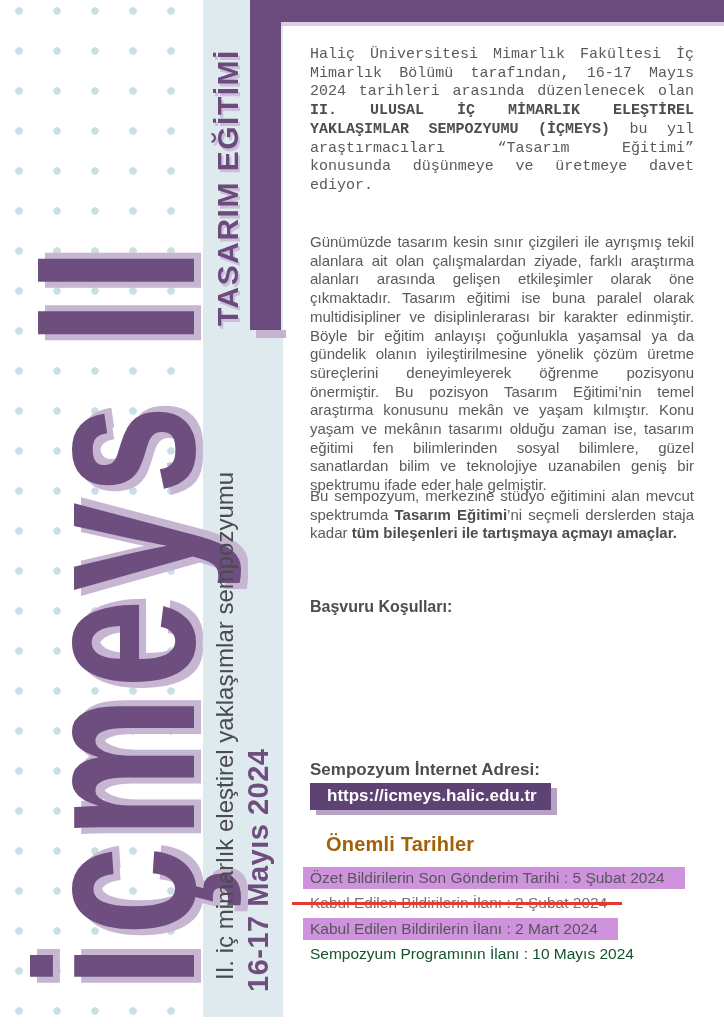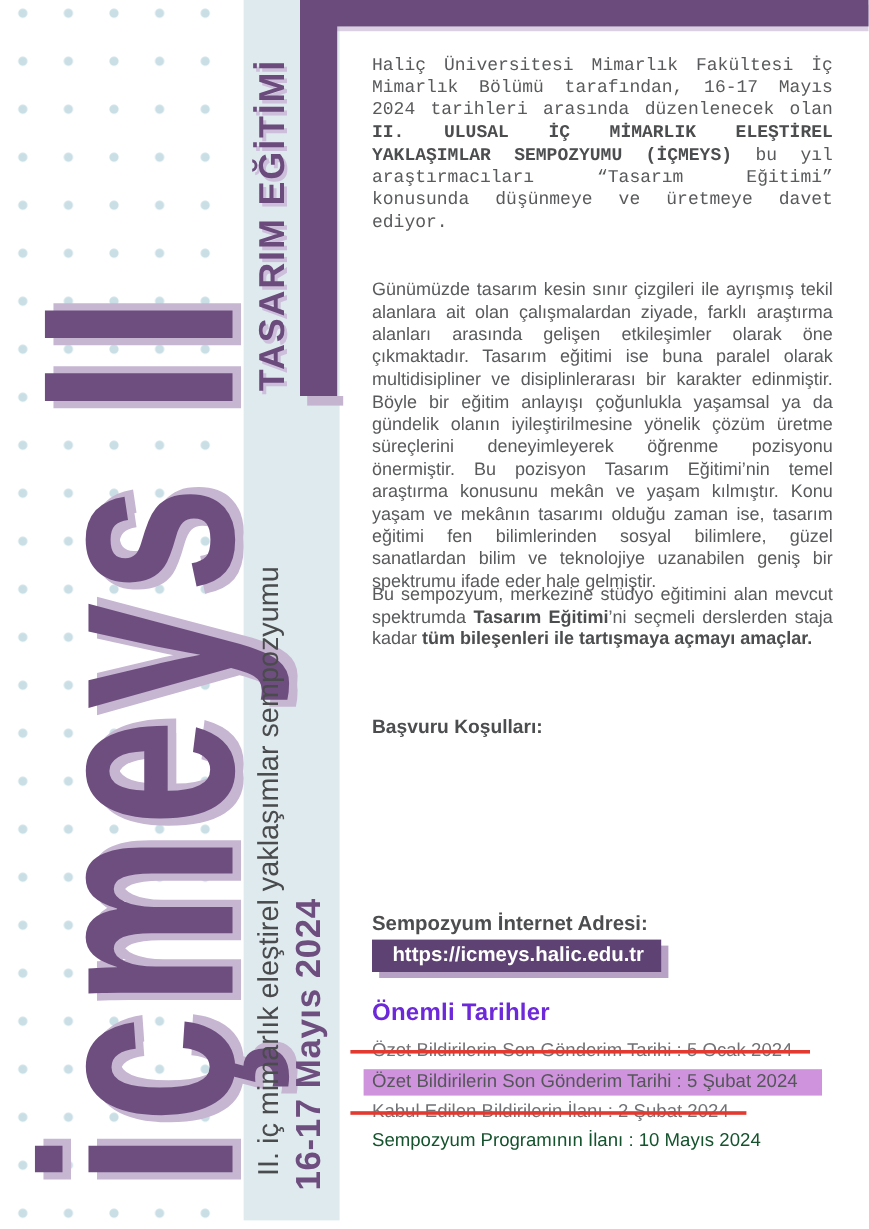--- a/index.html
+++ b/index.html
@@ -62,21 +62,21 @@
   .sec-dates{top:833px;}
   .h-small{
     margin:0;font-size:16px;line-height:19px;font-weight:bold;color:#4c4d4f;
   }
   .h-web{margin:0;font-size:17px;line-height:20px;font-weight:bold;color:#4c4d4f;}
   .urlbox{
     display:inline-block;margin-top:3px;background:#5e4273;color:#ffffff;
     font-size:17px;font-weight:bold;padding:3px 14px 4px 17px;
     box-shadow:6px 5px 0 #b7a2c5;
   }
-  .h-dates{margin:0 0 12px 0;font-size:20px;line-height:22px;font-weight:bold;color:#6d28d9;letter-spacing:0.2px;}
+  .h-dates{margin:0 0 12px 16px;font-size:20px;line-height:22px;font-weight:bold;color:#a16207;letter-spacing:0.2px;}
   .drow{
     position:relative;width:max-content;white-space:nowrap;
     font-size:15.5px;line-height:18px;
   }
   .drow.struck{color:#717275;margin-bottom:6px;}
   .drow.struck::after{
     content:"";position:absolute;left:-18px;right:-15px;top:8px;height:3px;background:#e23a30;
   }
   .drow.highlight{
     background:#cf93dd;color:#55565a;padding:2px 20px 2px 7px;margin-left:-7px;margin-bottom:5px;
@@ -107,19 +107,19 @@
     <h3 class="h-small">Başvuru Koşulları:</h3>
   </div>
 
   <div class="col sec-web">
     <h3 class="h-web">Sempozyum İnternet Adresi:</h3>
     <div class="urlbox">https://icmeys.halic.edu.tr</div>
   </div>
 
   <div class="col sec-dates">
     <h2 class="h-dates">Önemli Tarihler</h2>
-    <div class="drow struck">Özet Bildirilerin Son Gönderim Tarihi : 5 Ocak 2024</div>
     <div class="drow highlight">Özet Bildirilerin Son Gönderim Tarihi : 5 Şubat 2024</div>
     <div class="drow struck">Kabul Edilen Bildirilerin İlanı : 2 Şubat 2024</div>
+    <div class="drow highlight">Kabul Edilen Bildirilerin İlanı : 2 Mart 2024</div>
     <div class="drow plain">Sempozyum Programının İlanı : 10 Mayıs 2024</div>
   </div>
 
 </div>
 
 </body></html>

